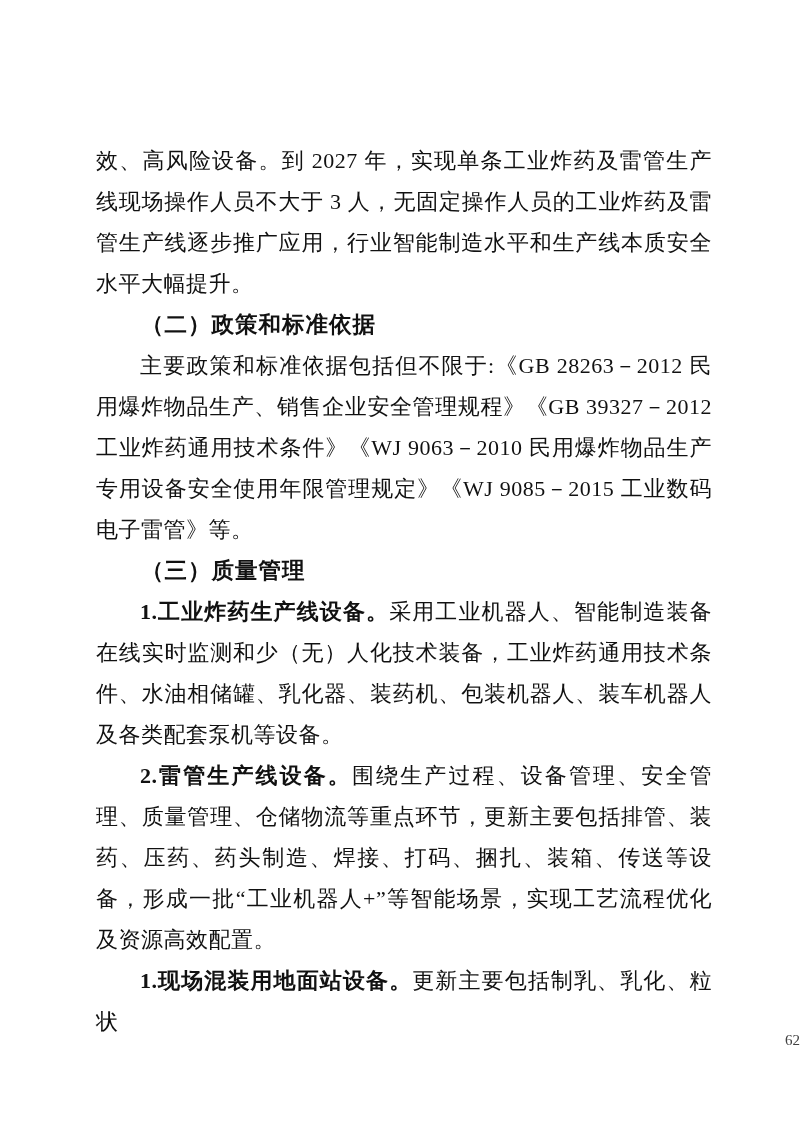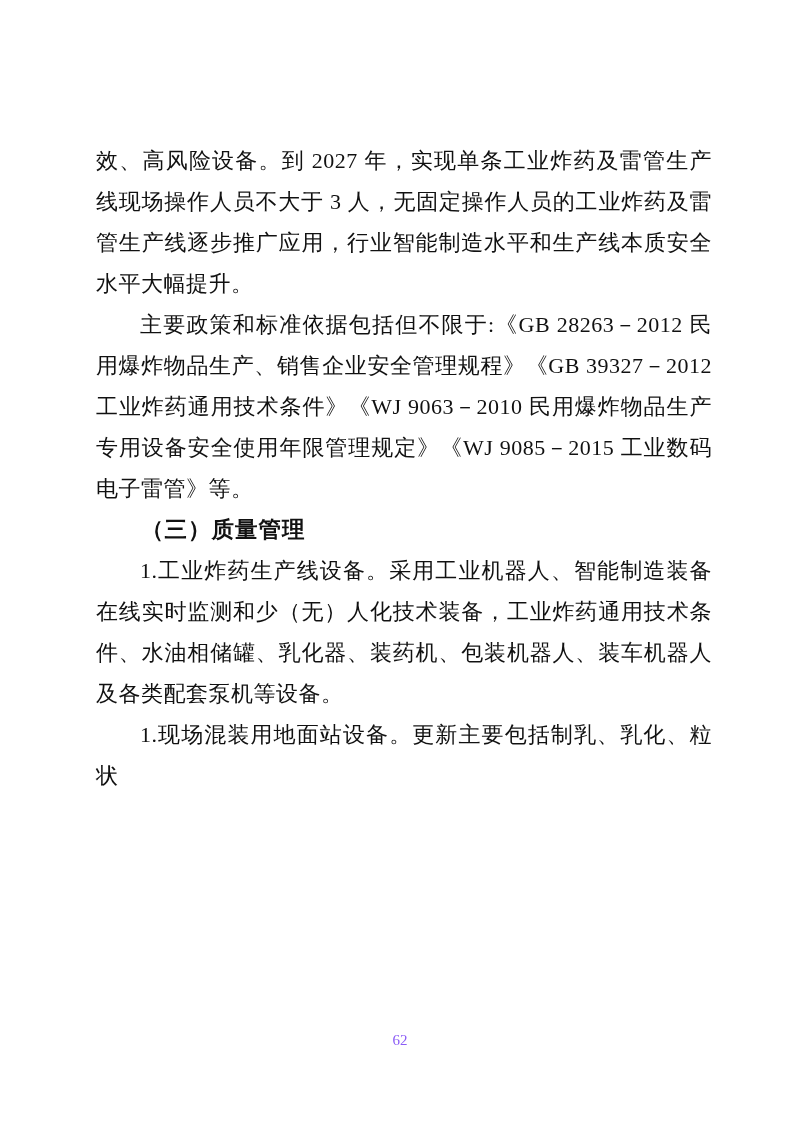--- a/index.html
+++ b/index.html
@@ -36,50 +36,52 @@
   .heading {
     margin: 0;
     font-size: 22.5px;
     line-height: 41px;
     font-weight: bold;
     text-indent: 2em;
     text-align: left;
     letter-spacing: 1px;
   }
   .lead {
-    font-weight: normal;
+    font-weight: bold;
   }
   .page-number {
     position: absolute;
     left: 0;
     top: 1030px;
     width: 100%;
-    text-align: center;
+    text-align: right;
     font-size: 15px;
     line-height: 20px;
-    color: #8b5cf6;
+    color: #404040;
     letter-spacing: 0;
   }
 </style>
 </head>
 <body>
 
 <div class="page">
 
   <div class="text-block">
 
     <p class="para"><span>效、高风险设备。到 2027 年，实现单条工业炸药及雷管生产线现场操作人员不大于 3 人，无固定操作人员的工业炸药及雷管生产线逐步推广应用，行业智能制造水平和生产线本质安全水平大幅提升。</span></p>
 
+    <p class="heading">（二）政策和标准依据</p>
 
     <p class="para indent"><span>主要政策和标准依据包括但不限于:《GB 28263－2012 民用爆炸物品生产、销售企业安全管理规程》《GB 39327－2012 工业炸药通用技术条件》《WJ 9063－2010 民用爆炸物品生产专用设备安全使用年限管理规定》《WJ 9085－2015 工业数码电子雷管》等。</span></p>
 
     <p class="heading">（三）质量管理</p>
 
     <p class="para indent"><span class="lead">1.工业炸药生产线设备。</span><span>采用工业机器人、智能制造装备在线实时监测和少（无）人化技术装备，工业炸药通用技术条件、水油相储罐、乳化器、装药机、包装机器人、装车机器人及各类配套泵机等设备。</span></p>
 
+    <p class="para indent"><span class="lead">2.雷管生产线设备。</span><span>围绕生产过程、设备管理、安全管理、质量管理、仓储物流等重点环节，更新主要包括排管、装药、压药、药头制造、焊接、打码、捆扎、装箱、传送等设备，形成一批“工业机器人+”等智能场景，实现工艺流程优化及资源高效配置。</span></p>
 
     <p class="para indent"><span class="lead">1.现场混装用地面站设备。</span><span>更新主要包括制乳、乳化、粒状</span></p>
 
   </div>
 
   <div class="page-number">62</div>
 
 </div>
 
 </body></html>

